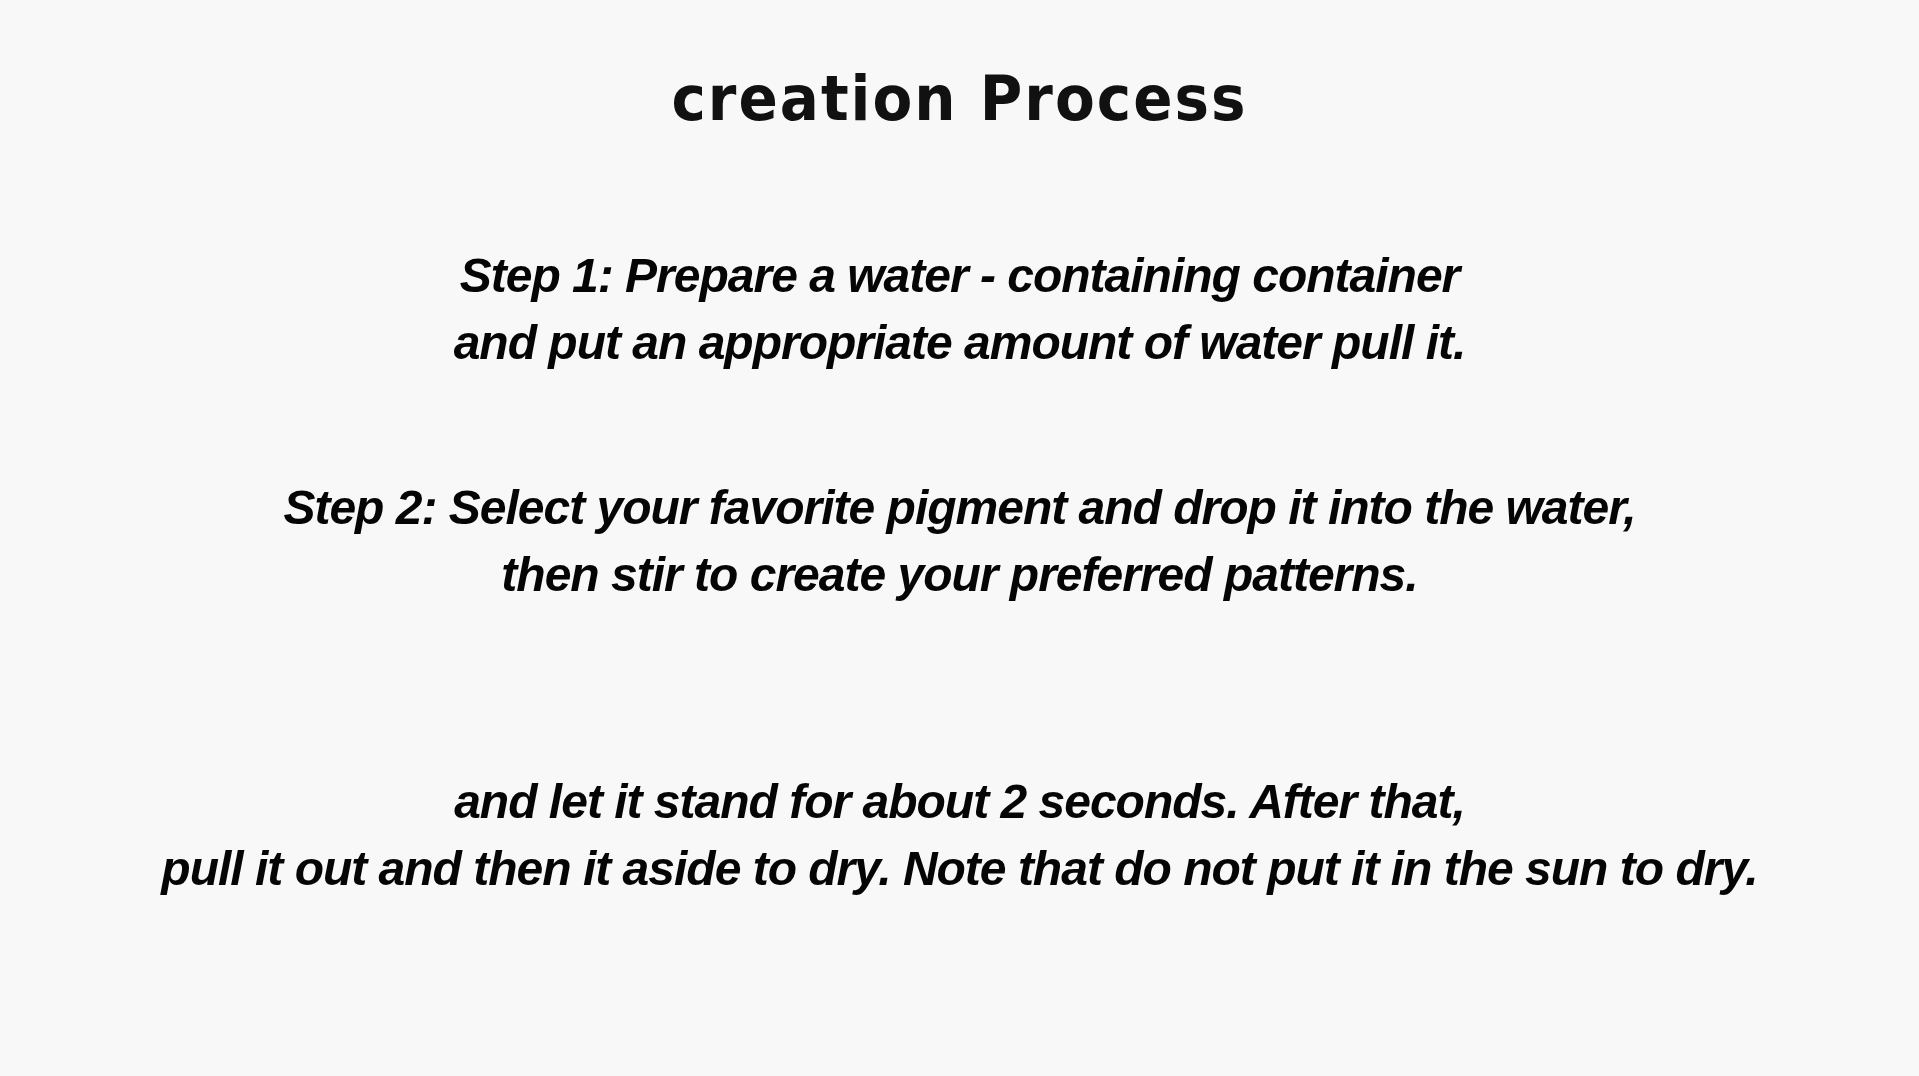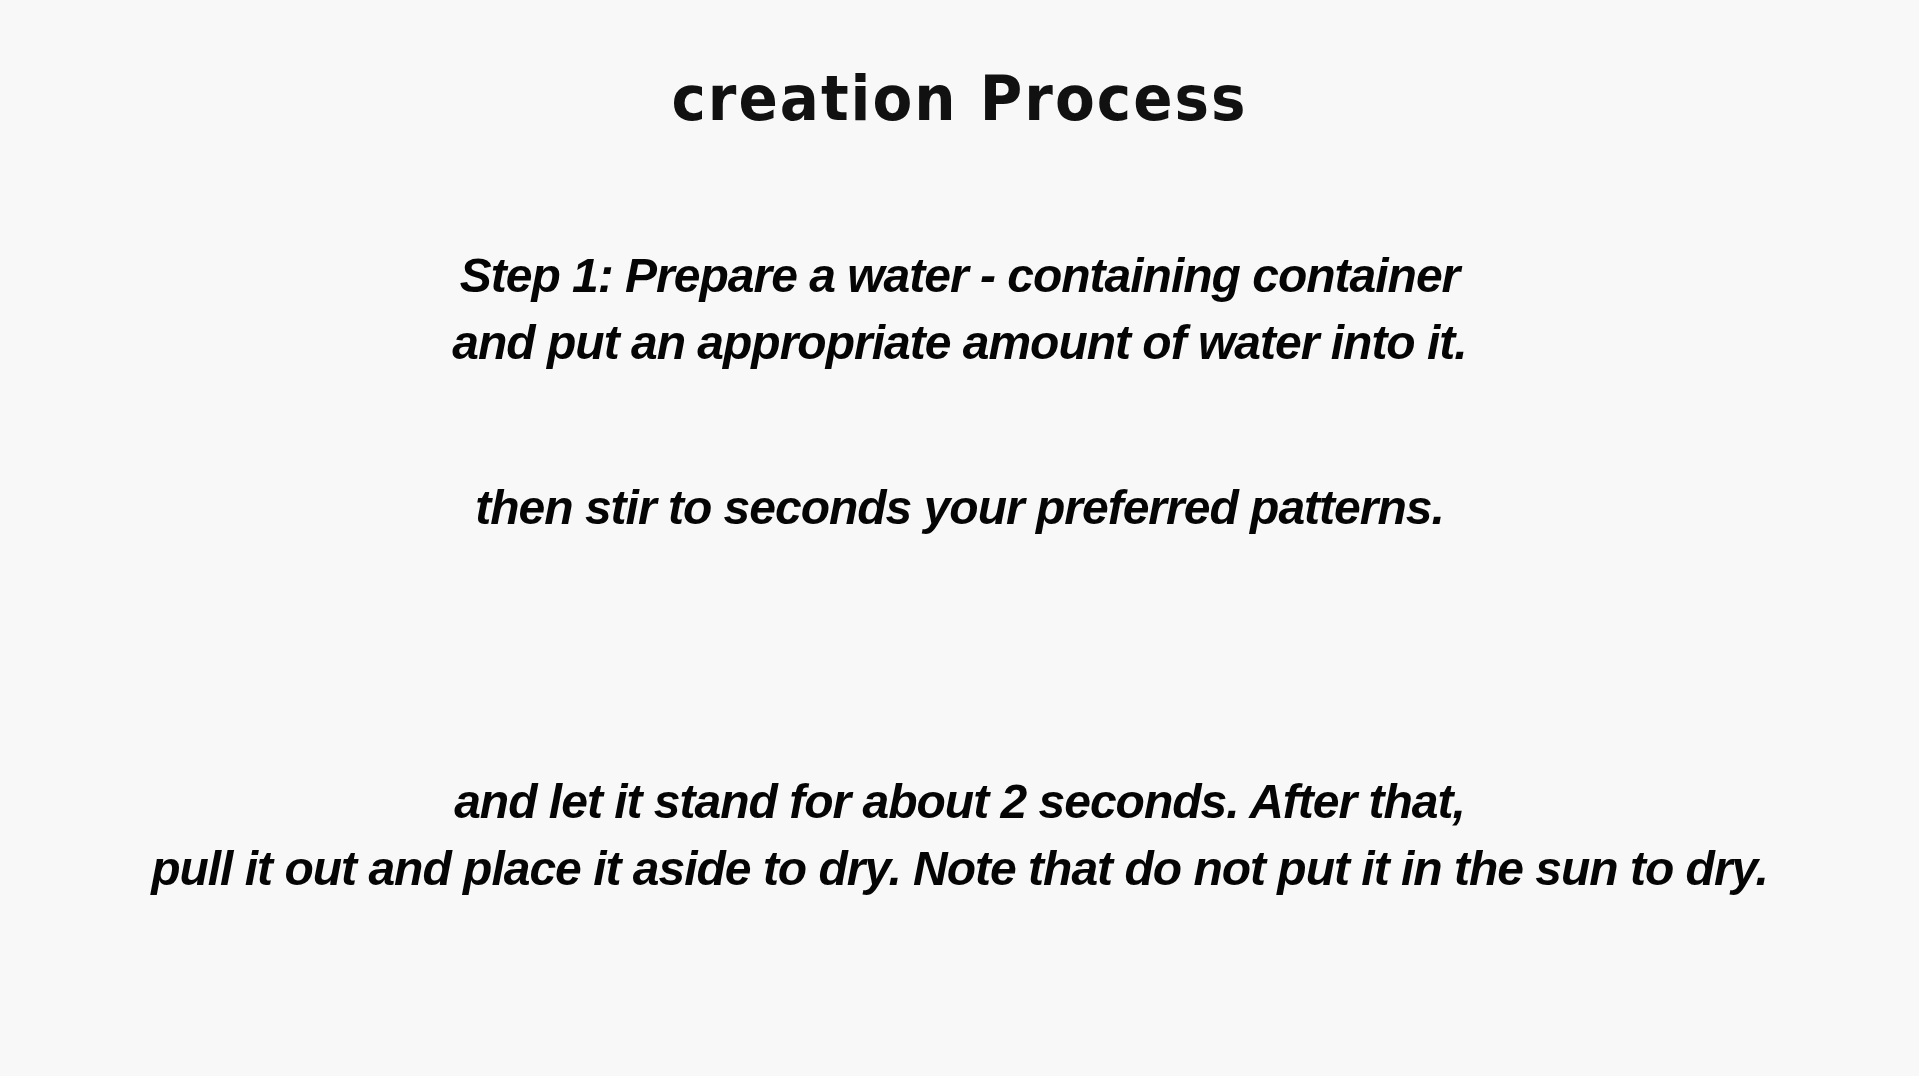--- a/index.html
+++ b/index.html
@@ -60,25 +60,26 @@
 </style>
 </head>
 <body>
 
 <div class="slide">
 
   <h1 class="title">creation Process</h1>
 
   <div class="step step-1">
     <div class="line">Step 1: Prepare a water - containing container</div>
-    <div class="line">and put an appropriate amount of water into it.</div>
+    <div class="line">and put an appropriate amount of water pull it.</div>
   </div>
 
   <div class="step step-2">
-    <div class="line">then stir to seconds your preferred patterns.</div>
+    <div class="line">Step 2: Select your favorite pigment and drop it into the water,</div>
+    <div class="line">then stir to create your preferred patterns.</div>
   </div>
 
   <div class="step step-3">
     <div class="line">and let it stand for about 2 seconds. After that,</div>
-    <div class="line">pull it out and place it aside to dry. Note that do not put it in the sun to dry.</div>
+    <div class="line">pull it out and then it aside to dry. Note that do not put it in the sun to dry.</div>
   </div>
 
 </div>
 
 </body></html>

